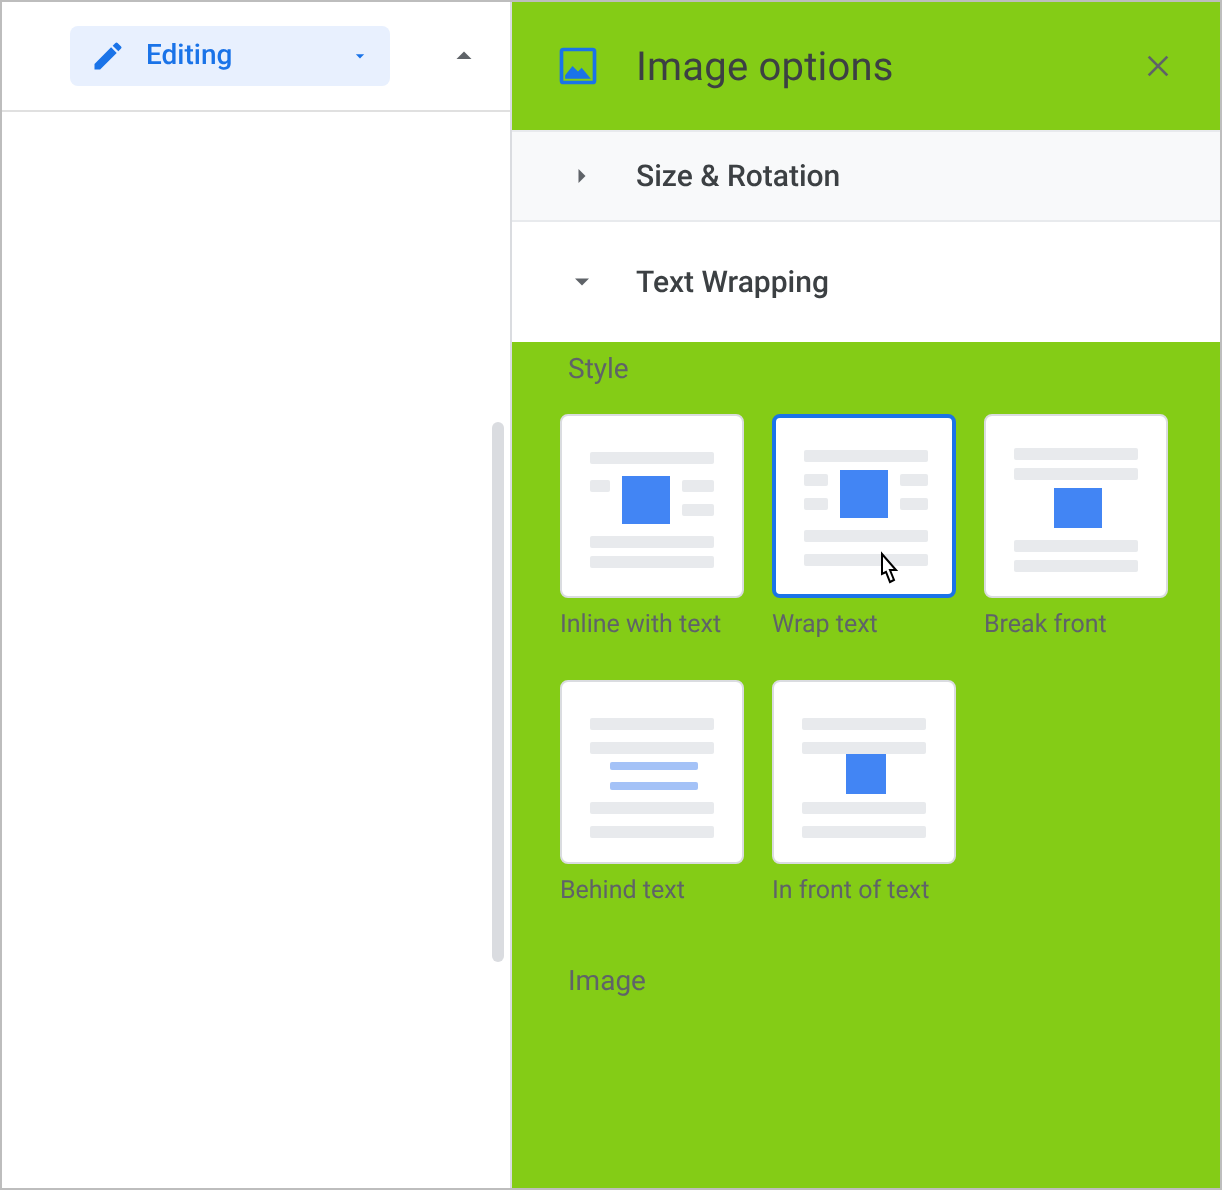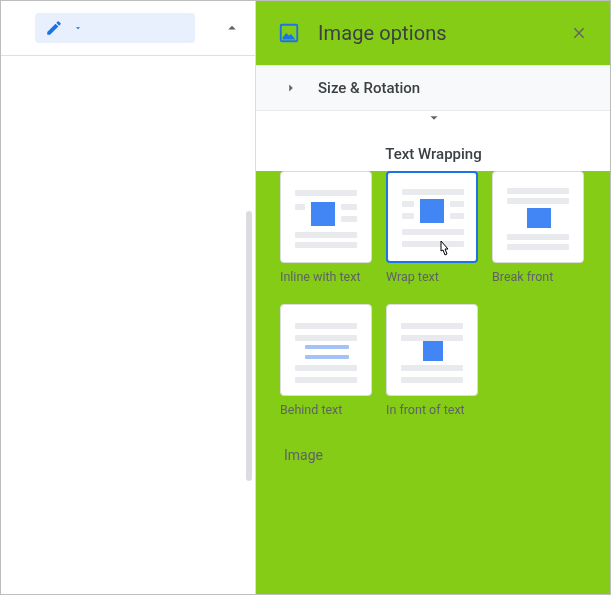--- a/index.html
+++ b/index.html
@@ -102,21 +102,20 @@
     cursor: pointer;
   }
   .section-expanded-hdr {
     height: 60px;
     background: #fff;
     display: flex;
     align-items: center;
     padding: 0 28px;
     gap: 20px;
     cursor: pointer;
-    flex-direction: column;
   }
   .section-title {
     font-size: 15px;
     color: #3c4043;
     font-weight: 500;
   }
   .sub-label {
     font-size: 14px;
     color: #5f6368;
     padding: 6px 0 14px 28px;
@@ -167,20 +166,21 @@
   }
 </style>
 </head>
 <body>
 
 <div class="left-region">
   <div class="editing-chip">
     <svg width="18" height="18" viewBox="0 0 24 24">
         <path fill="#1a73e8" d="M3 17.25V21h3.75L17.81 9.94l-3.75-3.75L3 17.25zM20.71 7.04a1 1 0 0 0 0-1.41l-2.34-2.34a1 1 0 0 0-1.41 0l-1.83 1.83 3.75 3.75 1.83-1.83z"></path>
       </svg>
+    <span class="label">Editing</span>
     <svg width="10" height="10" viewBox="0 0 24 24">
         <path fill="#1a73e8" d="M7 10l5 5 5-5z"></path>
       </svg>
   </div>
   <div class="collapse-btn">
     <svg width="18" height="18" viewBox="0 0 24 24">
         <path fill="#5f6368" d="M7 14l5-5 5 5z"></path>
       </svg>
   </div>
   <div class="top-divider"></div>
@@ -211,20 +211,21 @@
     <div class="section-title">Size &amp; Rotation</div>
   </div>
 
   <div class="section-expanded-hdr">
     <svg width="14" height="14" viewBox="0 0 24 24">
         <path fill="#5f6368" d="M6 9l6 6 6-6z"></path>
       </svg>
     <div class="section-title">Text Wrapping</div>
   </div>
 
+  <div class="sub-label">Style</div>
 
   <div class="style-grid">
     <div class="style-row">
       <div class="style-cell">
         <div class="tile">
           <span class="tline" style="left:14px;top:18px;width:62px"></span>
           <span class="tline" style="left:14px;top:32px;width:10px"></span>
           <span class="tsq" style="left:30px;top:30px;width:24px;height:24px"></span>
           <span class="tline" style="left:60px;top:32px;width:16px"></span>
           <span class="tline" style="left:60px;top:44px;width:16px"></span>

